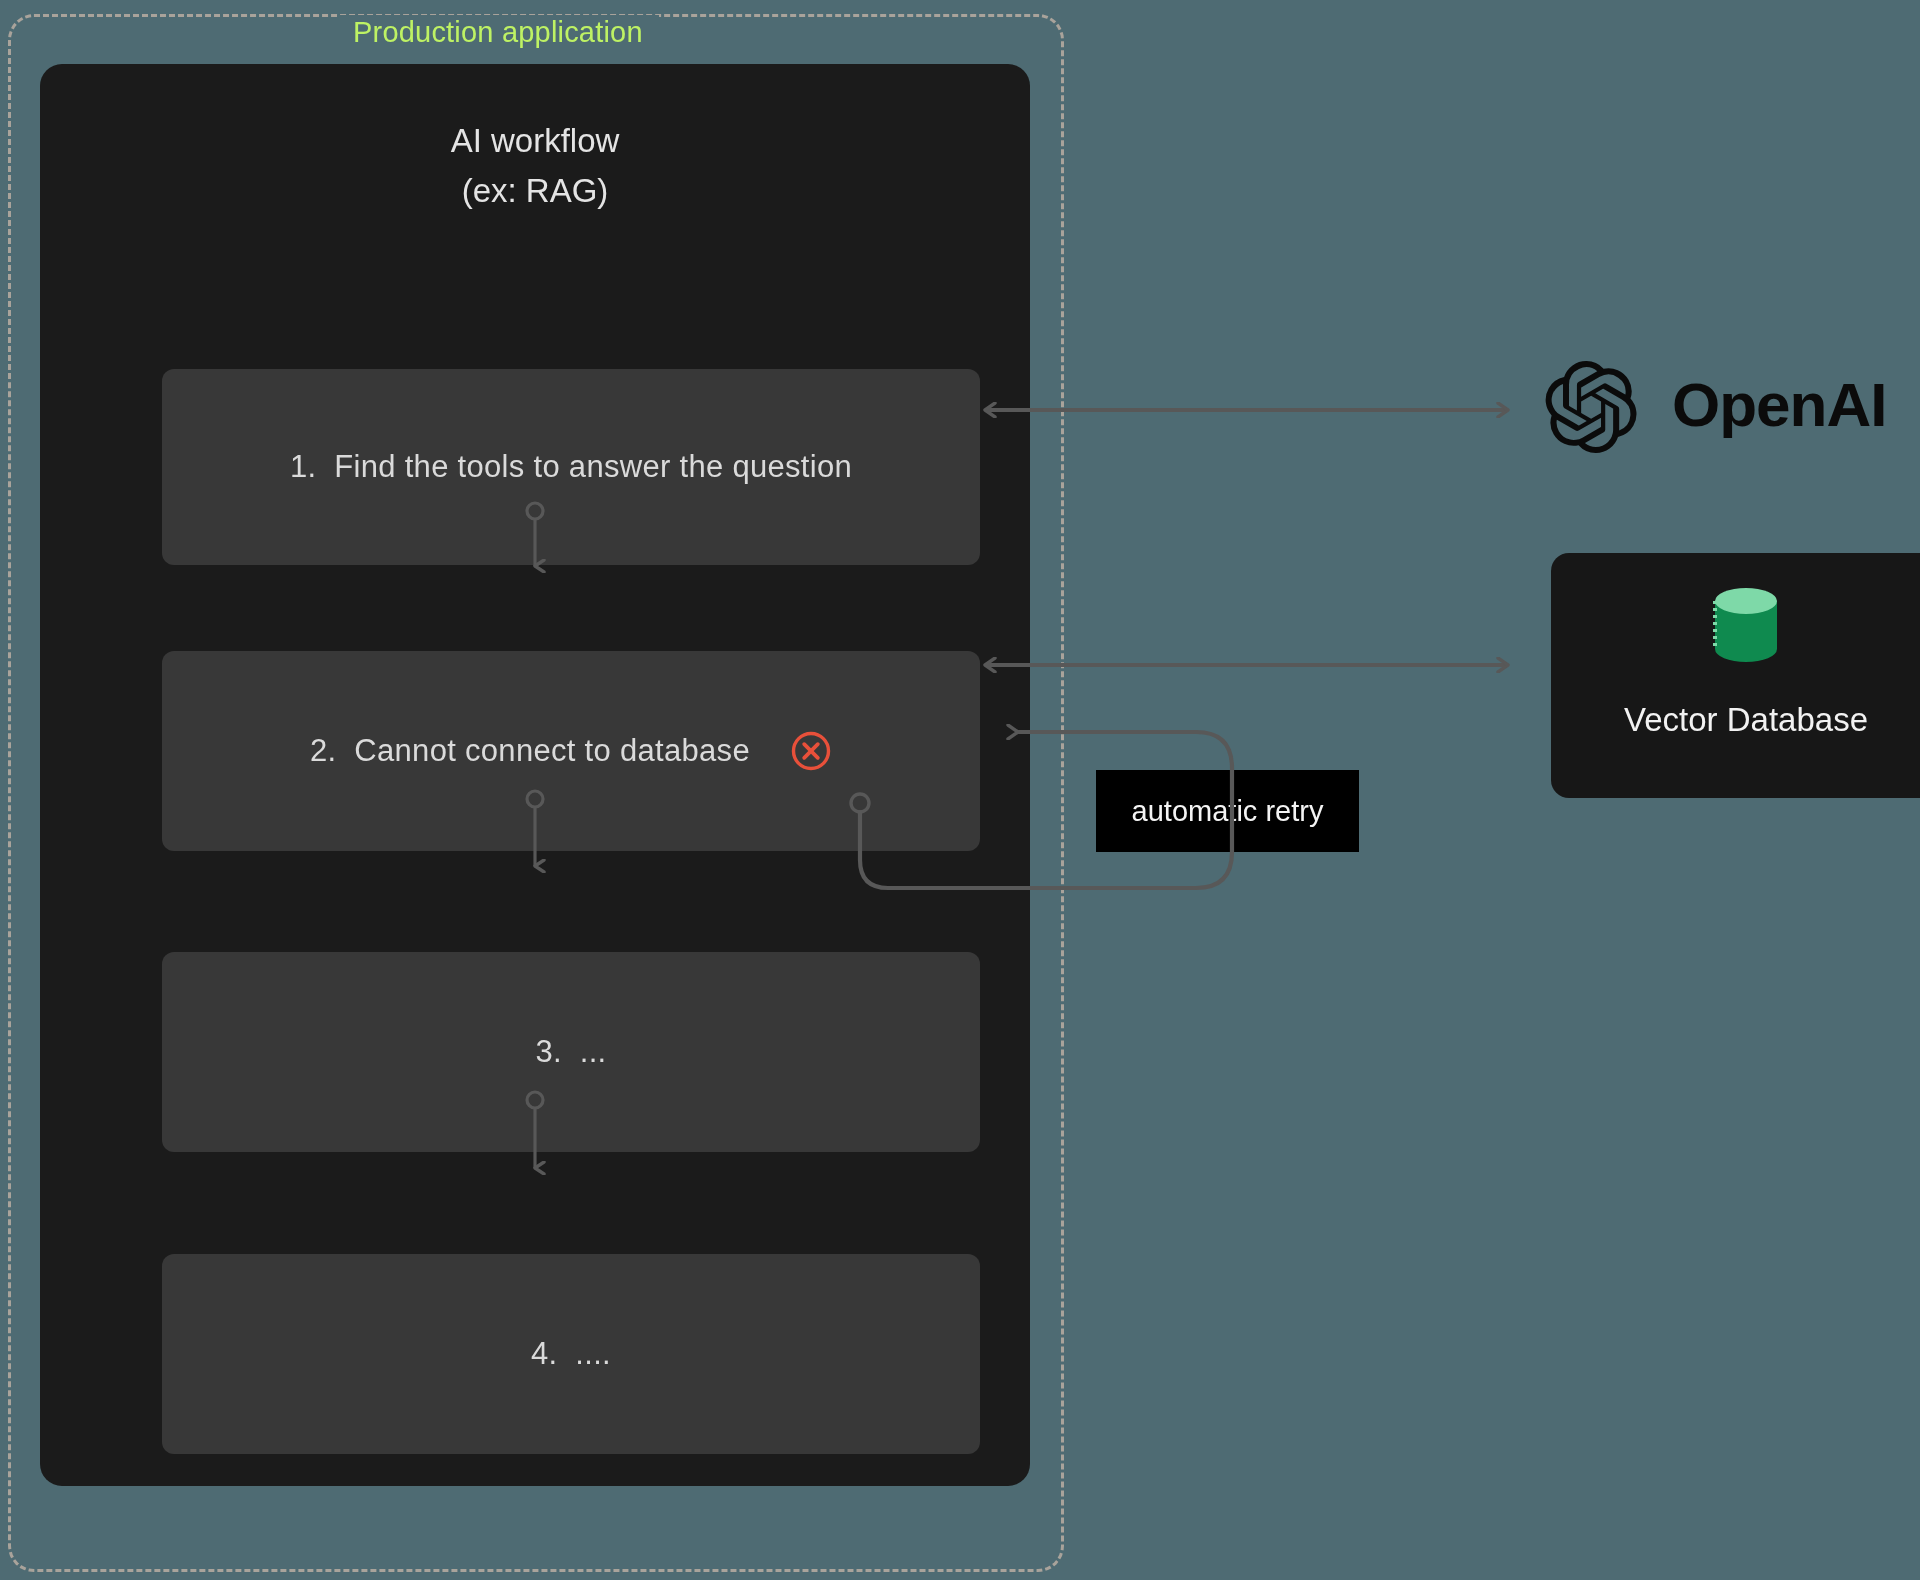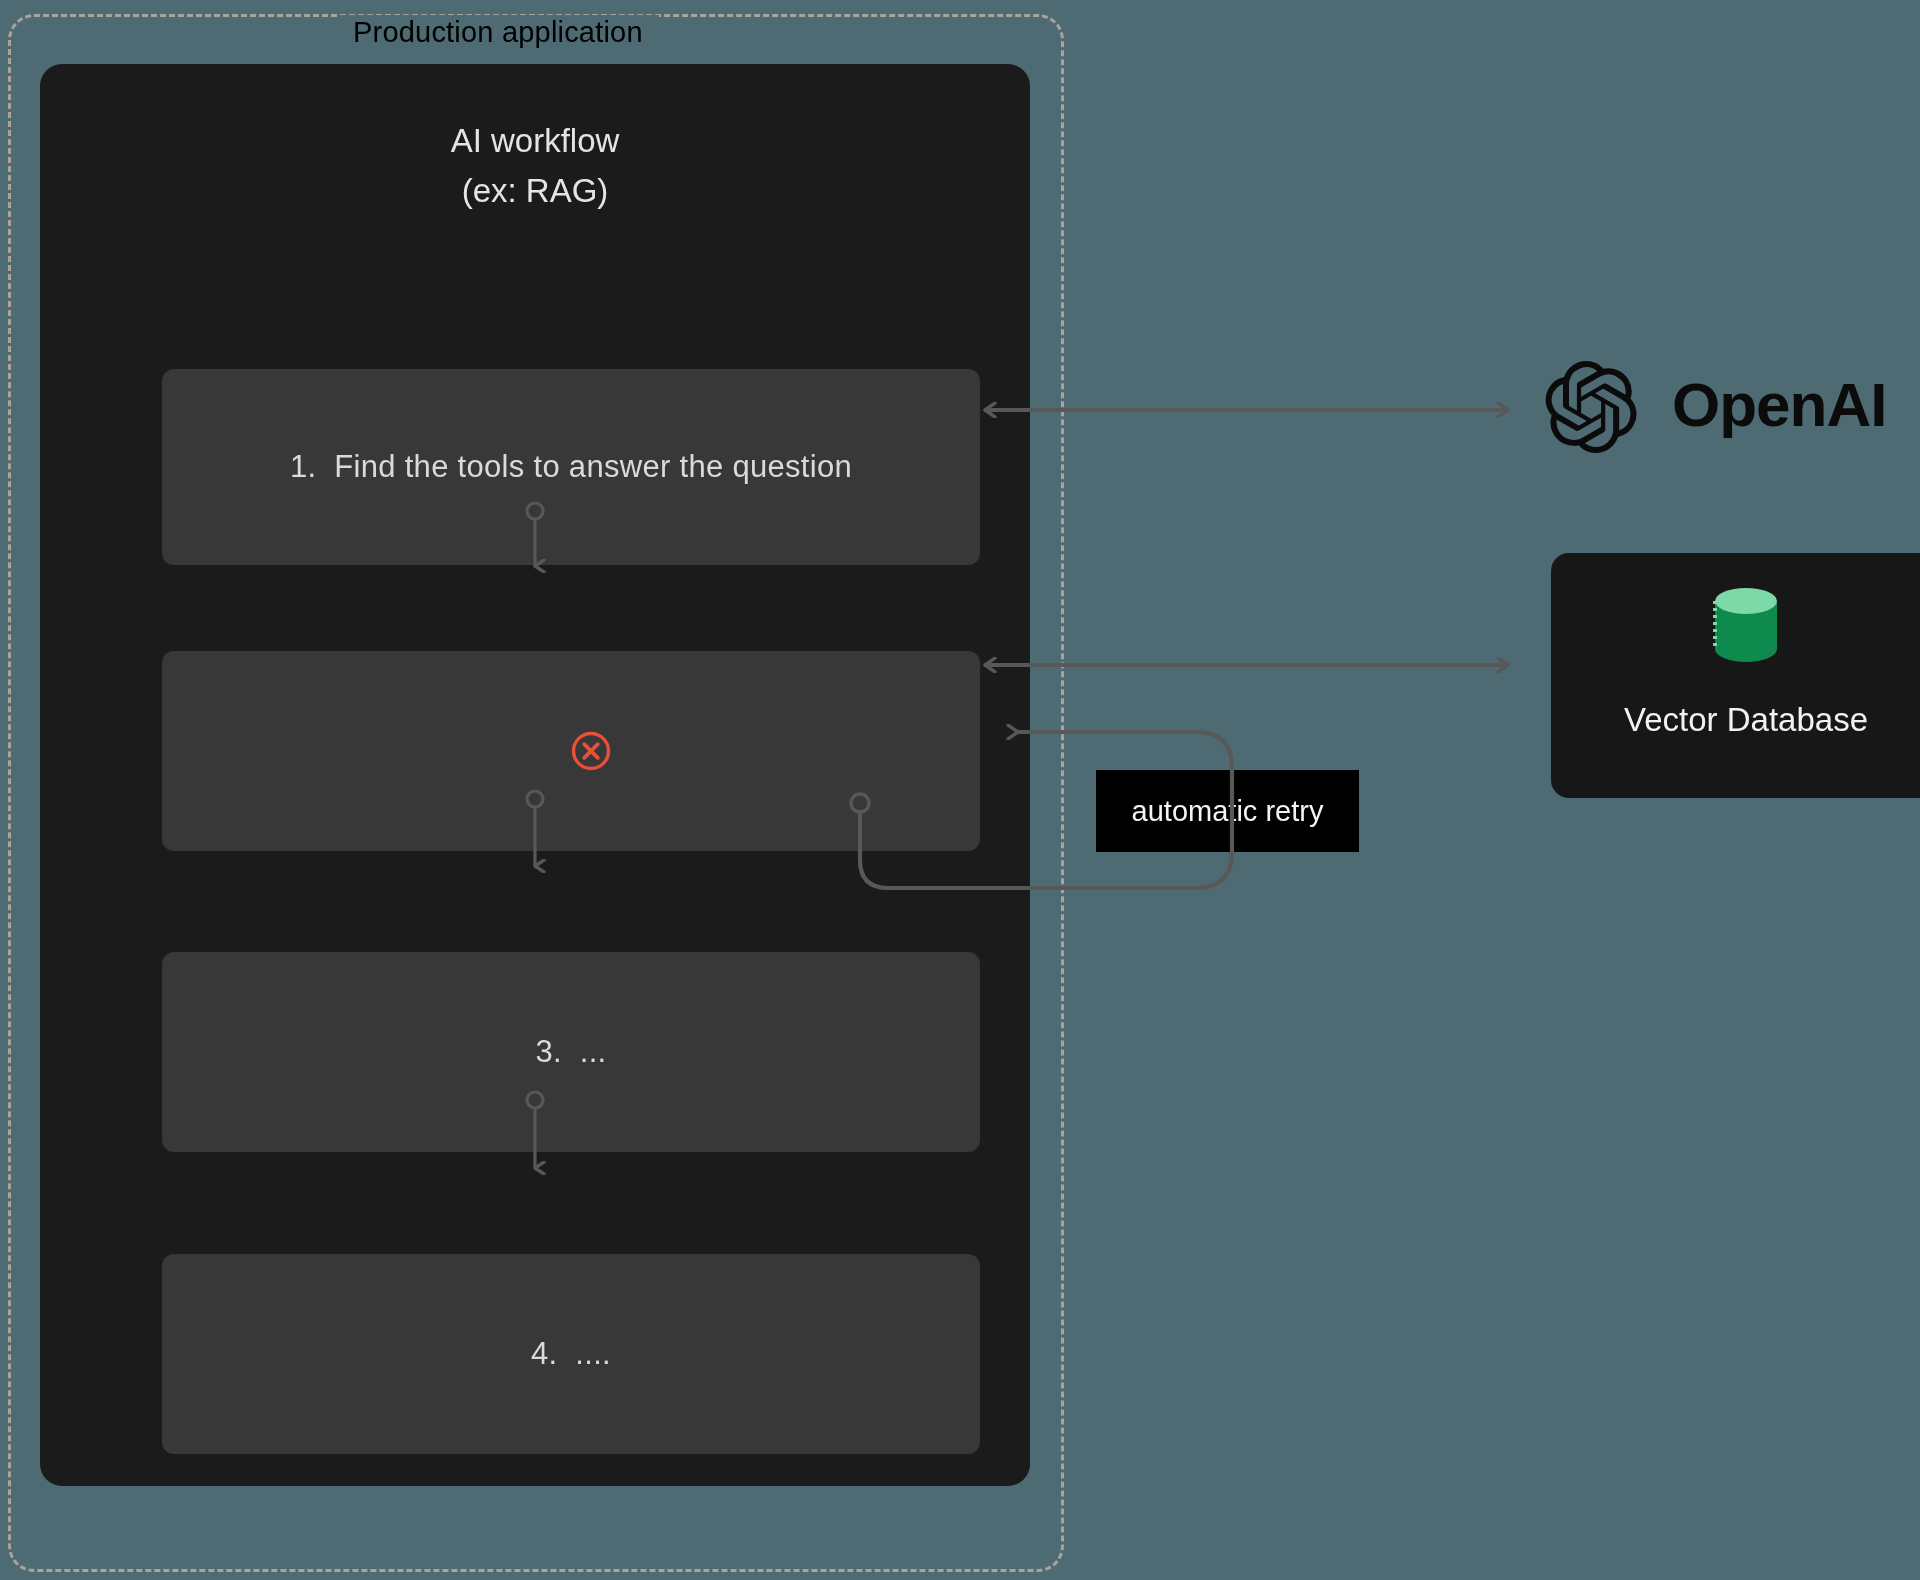--- a/index.html
+++ b/index.html
@@ -32,21 +32,21 @@
     box-sizing: border-box;
   }
   .boundary-title {
     position: absolute;
     left: 326px;
     top: -2px;
     height: 34px;
     line-height: 34px;
     padding: 0 16px;
     background: #4e6b73;
-    color: #000000;
+    color: #bef264;
     font-size: 29px;
     letter-spacing: 0.2px;
     white-space: nowrap;
   }
 
   
   .workflow-card {
     position: absolute;
     left: 40px;
     top: 64px;
@@ -178,20 +178,21 @@
 
   <div class="workflow-card">
     <div class="workflow-title">AI workflow
 (ex: RAG)</div>
 
     <div class="step step-1">
       <span class="step-label">1.  Find the tools to answer the question</span>
     </div>
 
     <div class="step step-2">
+      <span class="step-label">2.  Cannot connect to database</span>
       <span class="error-icon">
         <svg viewBox="0 0 42 42" width="42" height="42">
           <circle cx="21" cy="21" r="17.5" fill="none" stroke="#e8503a" stroke-width="3.4"></circle>
           <path d="M14.2 14.2 L27.8 27.8 M27.8 14.2 L14.2 27.8" stroke="#e8503a" stroke-width="3.8" stroke-linecap="round"></path>
         </svg>
       </span>
     </div>
 
     <div class="step step-3">
       <span class="step-label">3.  ...</span>

